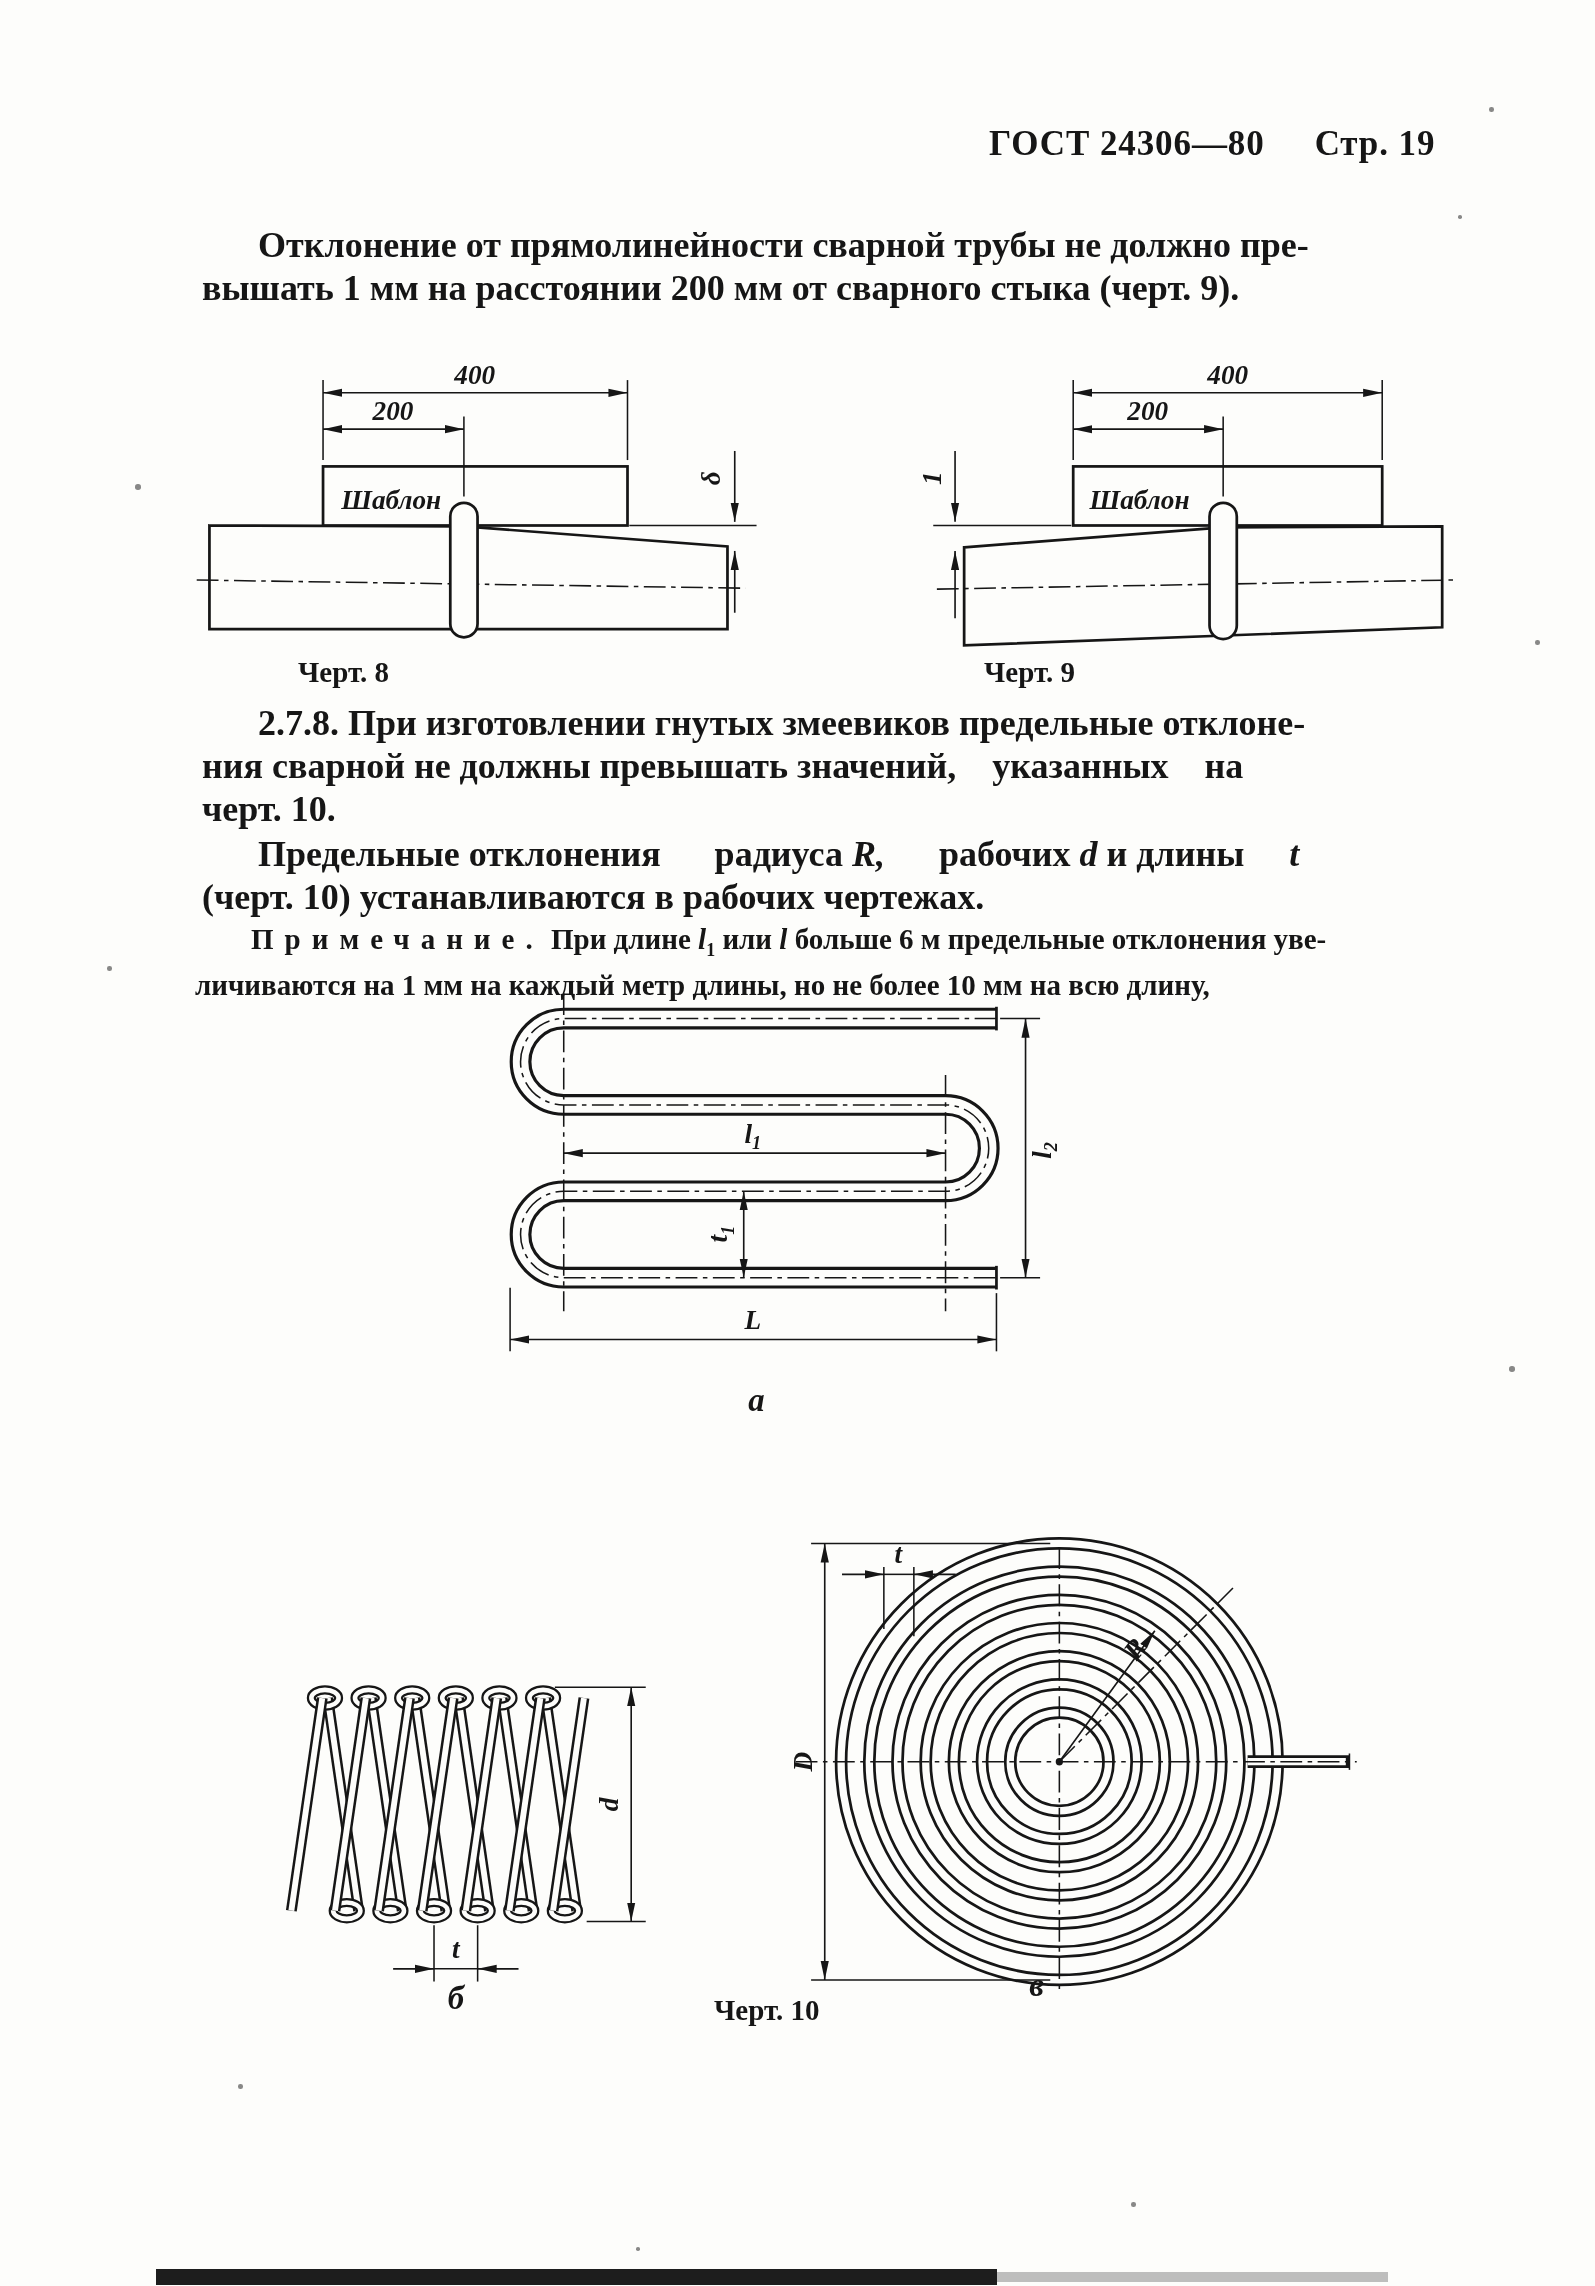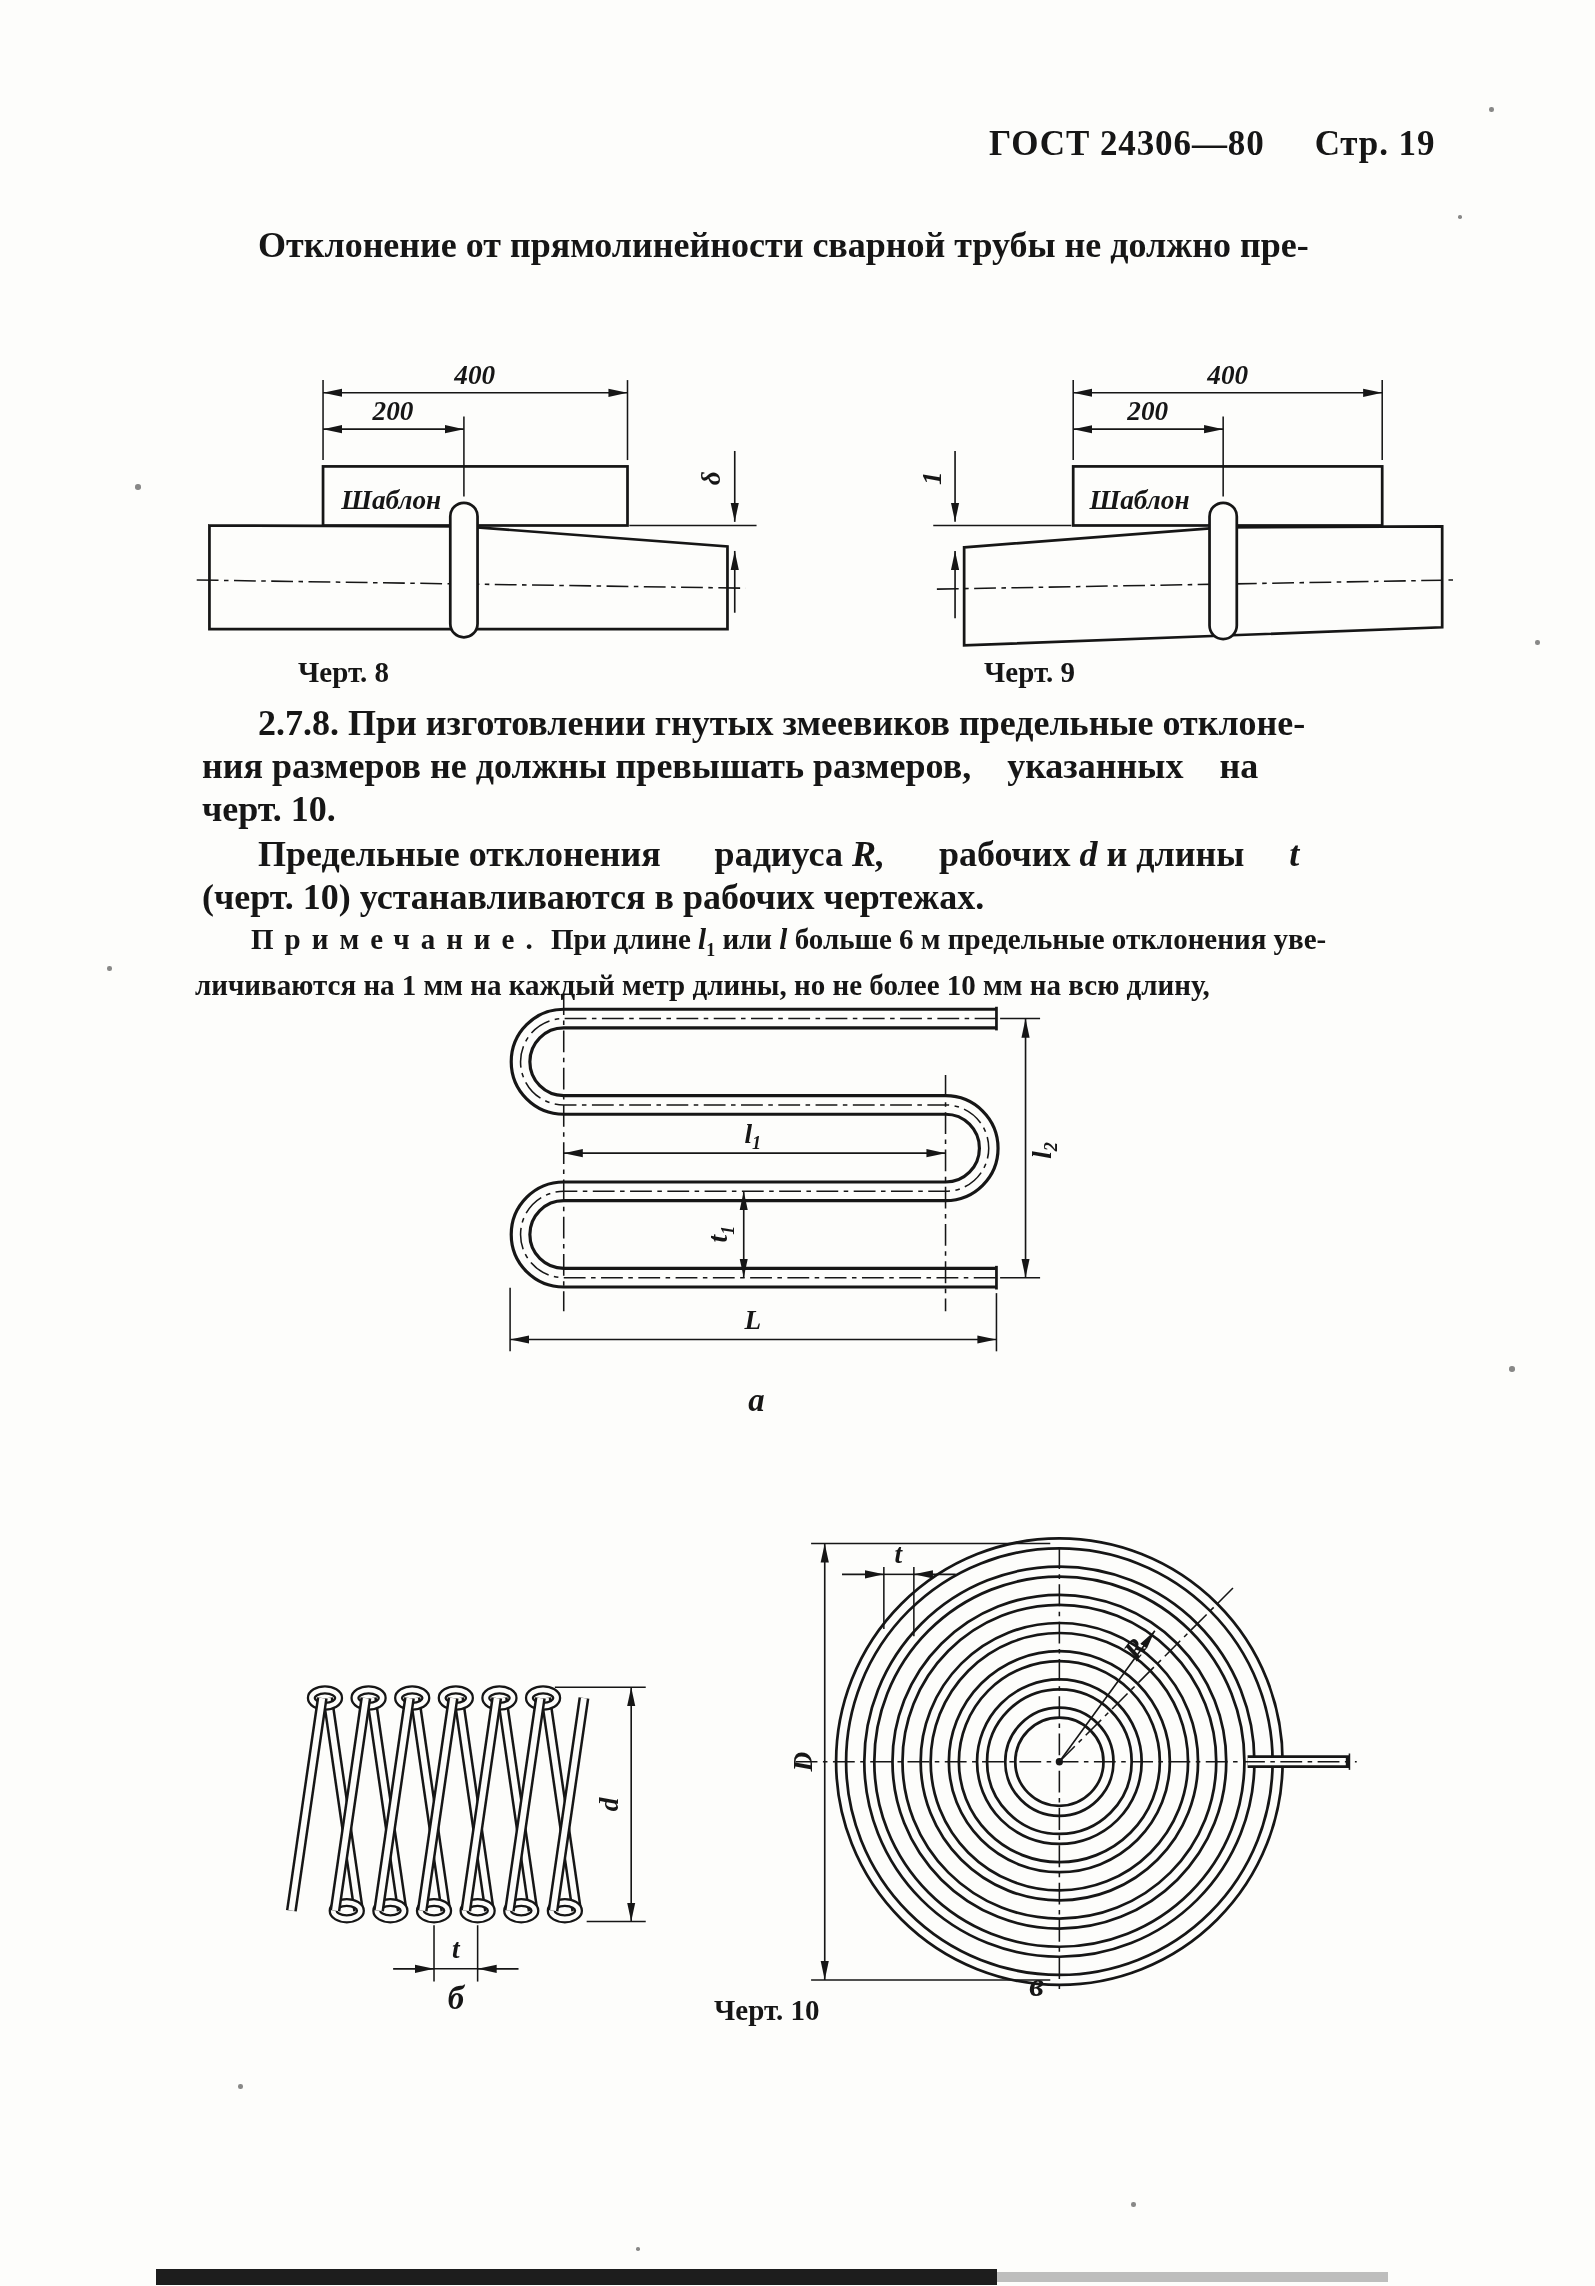--- a/index.html
+++ b/index.html
@@ -58,20 +58,21 @@
     </defs>
   </svg>
 
   <div class="header">
     <span>ГОСТ 24306—80</span>
     <span>Стр. 19</span>
   </div>
 
   <div class="para p1">
     <div class="line indent">Отклонение от прямолинейности сварной трубы не должно пре-</div>
+    <div class="line">вышать 1 мм на расстоянии 200 мм от сварного стыка (черт. 9).</div>
   </div>
 
   <svg class="fig" style="left:164px; top:318px" width="618" height="355" viewBox="0 0 680 390">
     <g>
       <path class="lnf" d="M50,228 L330,229 L620,251 L620,342 L50,342 Z"></path>
       <line class="cl" x1="36" y1="288" x2="640" y2="297"></line>
     </g>
     <rect class="lnf" x="175" y="163" width="335" height="65"></rect>
     <rect class="lnf" x="315" y="203" width="30" height="148" rx="15"></rect>
     <text class="dimlbl" x="195" y="210">Шаблон</text>
@@ -119,21 +120,21 @@
       <line class="dime" x1="120" y1="330" x2="120" y2="256"></line>
       <text class="dimlbl" transform="rotate(-90 104 176)" x="104" y="176" text-anchor="middle">1</text>
     </g>
   </svg>
 
   <div class="caption cap8">Черт. 8</div>
   <div class="caption cap9">Черт. 9</div>
 
   <div class="para p278">
     <div class="line indent">2.7.8. При изготовлении гнутых змеевиков предельные отклоне-</div>
-    <div class="line">ния размеров не должны превышать размеров,    указанных    на</div>
+    <div class="line">ния сварной не должны превышать значений,    указанных    на</div>
     <div class="line">черт. 10.</div>
   </div>
 
   <div class="para pr">
     <div class="line indent"><span>Предельные отклонения      радиуса </span><i>R,</i><span>      рабочих </span><i>d</i><span> и длины     </span><i>t</i></div>
     <div class="line">(черт. 10) устанавливаются в рабочих чертежах.</div>
   </div>
 
   <div class="note">
     <div class="line indent"><span class="sp">Примечание.</span><span> При длине </span><i>l</i><sub>1</sub><span> или </span><i>l</i><span> больше 6 м предельные отклонения уве-</span></div>

